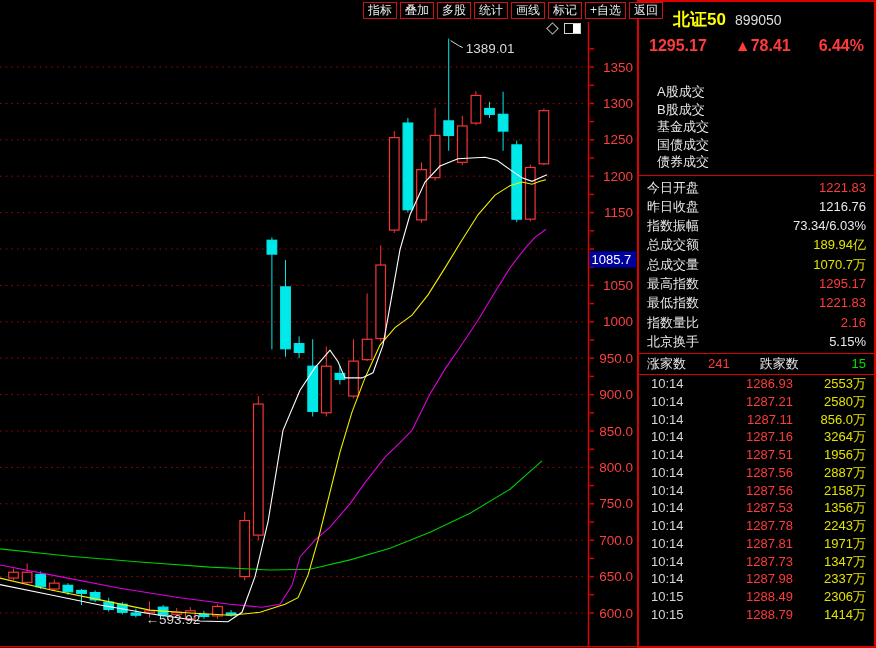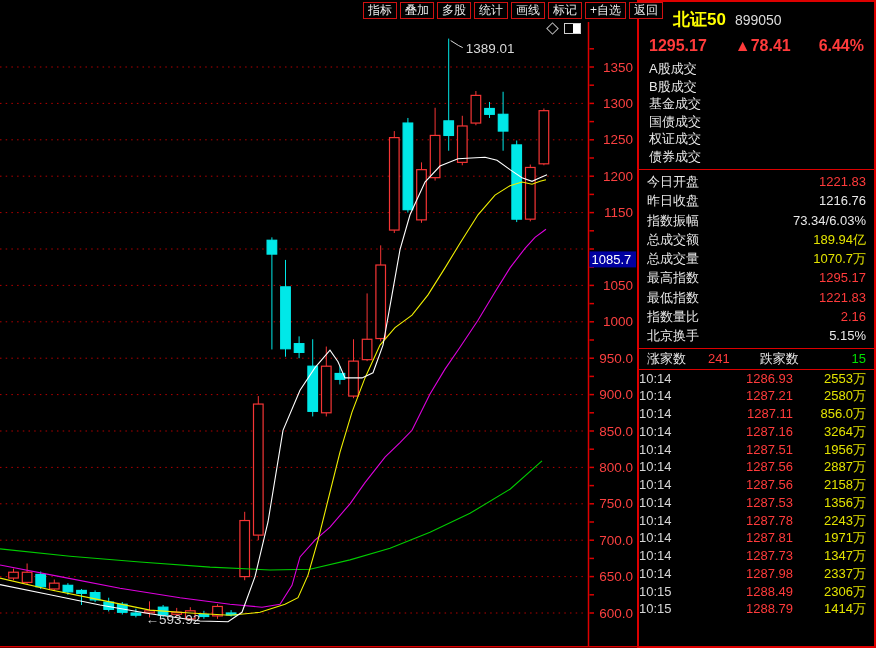--- a/index.html
+++ b/index.html
@@ -28,32 +28,32 @@
                  border:2px solid #dd0000; background:#000; font-size:13px; color:#e8e8e8; }
   .qp-header { height:55px; }
   .qp-title-row { padding-top:6px; padding-left:34px; white-space:nowrap; }
   .qp-name { color:#ffff00; font-size:17px; font-weight:bold; }
   .qp-code { color:#dcdcdc; font-size:14px; margin-left:9px; }
   .qp-price-row { display:flex; justify-content:space-between; padding:6px 10px 0 10px;
                   color:#ff3b3b; font-size:16px; font-weight:bold; }
   .qp-cap-row { border-top:1px solid #dd0000; border-bottom:1px solid #dd0000; height:29px;
                 display:flex; align-items:center; padding:0 8px; }
   .qp-cap-row .val { margin-left:auto; }
-  .qp-volrows { border-bottom:1px solid #dd0000; padding:3px 0 4px 0; }
+  .qp-volrows { border-bottom:1px solid #dd0000; padding:3px 0 4px 8px;margin-top:23px; }
   .qp-volrow { height:17.5px; line-height:17.5px; padding-left:10px; }
   .qp-stats { border-bottom:1px solid #dd0000; padding:2px 0; }
   .qp-statrow { height:19.3px; line-height:19.3px; display:flex; padding:0 8px; }
   .qp-statrow .val { margin-left:auto; }
   .qp-adv { height:21px; line-height:20px; display:flex; padding:0 8px; border-bottom:1px solid #dd0000; }
   .qp-adv .up-val { color:#ff3b3b; margin-left:22px; }
   .qp-adv .down-lbl { margin-left:30px; }
   .qp-adv .down-val { color:#00e000; margin-left:auto; }
   .qp-ticks { }
   .qp-tickrow { height:17.75px; line-height:17.75px; display:flex; }
-  .qp-tickrow .t { width:62px; padding-left:0; color:#d6d6d6; }
+  .qp-tickrow .t { width:62px; padding-left:12px; color:#d6d6d6; }
   .qp-tickrow .p { width:92px; text-align:right; color:#ff3b3b; }
   .qp-tickrow .v { flex:1; text-align:right; padding-right:8px; color:#e3e300; }
   .c-red { color:#ff3b3b; } .c-white { color:#e8e8e8; } .c-yellow { color:#e3e300; }
 </style>
 </head>
 <body>
 
 <div class="screen">
 
   <svg id="chart" width="637" height="648" viewBox="0 0 637 648">
@@ -242,21 +242,20 @@
         <span>1295.17</span>
         <span>▲78.41</span>
         <span>6.44%</span>
       </div>
     </div>
     <div class="qp-volrows" id="volrows">
         <div class="qp-volrow">A股成交</div>
         <div class="qp-volrow">B股成交</div>
         <div class="qp-volrow">基金成交</div>
         <div class="qp-volrow">国债成交</div>
-        <div class="qp-volrow">权证成交</div>
         <div class="qp-volrow">债券成交</div>
       </div>
     <div class="qp-stats" id="statrows">
         <div class="qp-statrow">
           <span>今日开盘</span>
           <span class="val c-red">1221.83</span>
         </div>
         <div class="qp-statrow">
           <span>昨日收盘</span>
           <span class="val c-white">1216.76</span>

